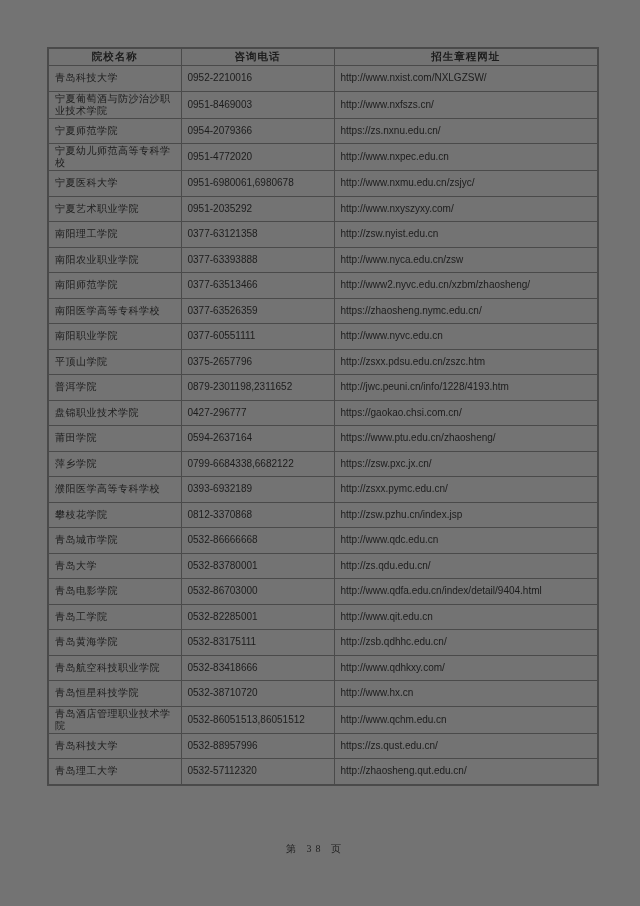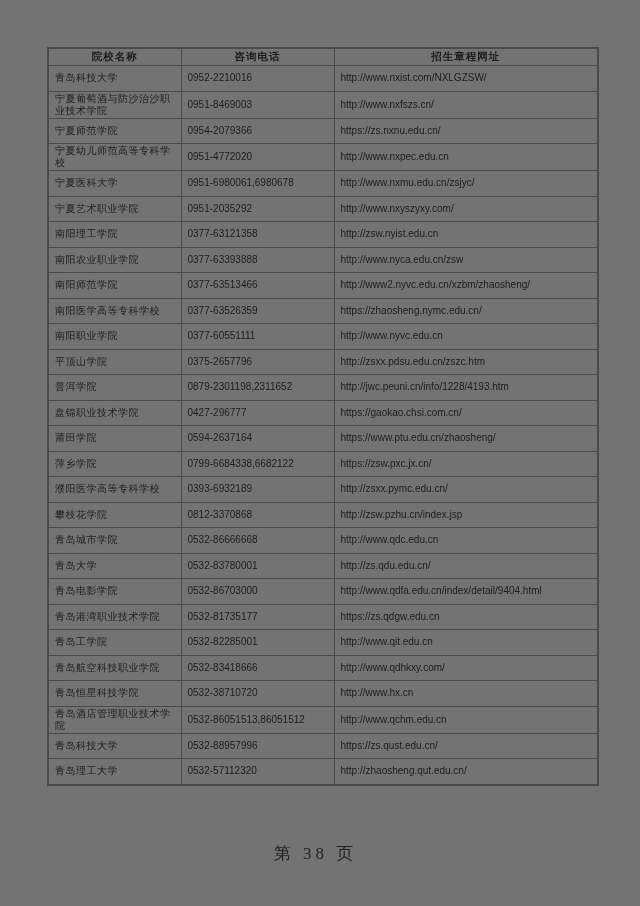--- a/index.html
+++ b/index.html
@@ -61,21 +61,21 @@
   }
   .col-name  { width: 133px; }
   .col-phone { width: 153px; }
   .col-url   { width: 264px; }
   .page-footer {
     position: absolute;
     left: 0;
     right: 9px;
     top: 842px;
     text-align: center;
-    font-size: 17px;
+    font-size: 10px;
     letter-spacing: 4px;
     color: #222;
     font-family: "Liberation Serif", serif;
   }
 </style>
 </head>
 <body>
 
 <div class="page">
 
@@ -214,32 +214,32 @@
     <td class="cell-url">http://zs.qdu.edu.cn/</td>
   </tr>
 
   <tr>
     <td class="cell-name">青岛电影学院</td>
     <td class="cell-phone">0532-86703000</td>
     <td class="cell-url">http://www.qdfa.edu.cn/index/detail/9404.html</td>
   </tr>
 
 
-  <tr>
-    <td class="cell-name">青岛港湾职业技术学院</td>
-    <td class="cell-phone">0532-81735177</td>
-    <td class="cell-url">https://zs.qdgw.edu.cn</td>
-  </tr>
 
   <tr>
     <td class="cell-name">青岛工学院</td>
     <td class="cell-phone">0532-82285001</td>
     <td class="cell-url">http://www.qit.edu.cn</td>
   </tr>
 
+  <tr>
+    <td class="cell-name">青岛黄海学院</td>
+    <td class="cell-phone">0532-83175111</td>
+    <td class="cell-url">http://zsb.qdhhc.edu.cn/</td>
+  </tr>
 
   <tr>
     <td class="cell-name">青岛航空科技职业学院</td>
     <td class="cell-phone">0532-83418666</td>
     <td class="cell-url">http://www.qdhkxy.com/</td>
   </tr>
 
   <tr>
     <td class="cell-name">青岛恒星科技学院</td>
     <td class="cell-phone">0532-38710720</td>

